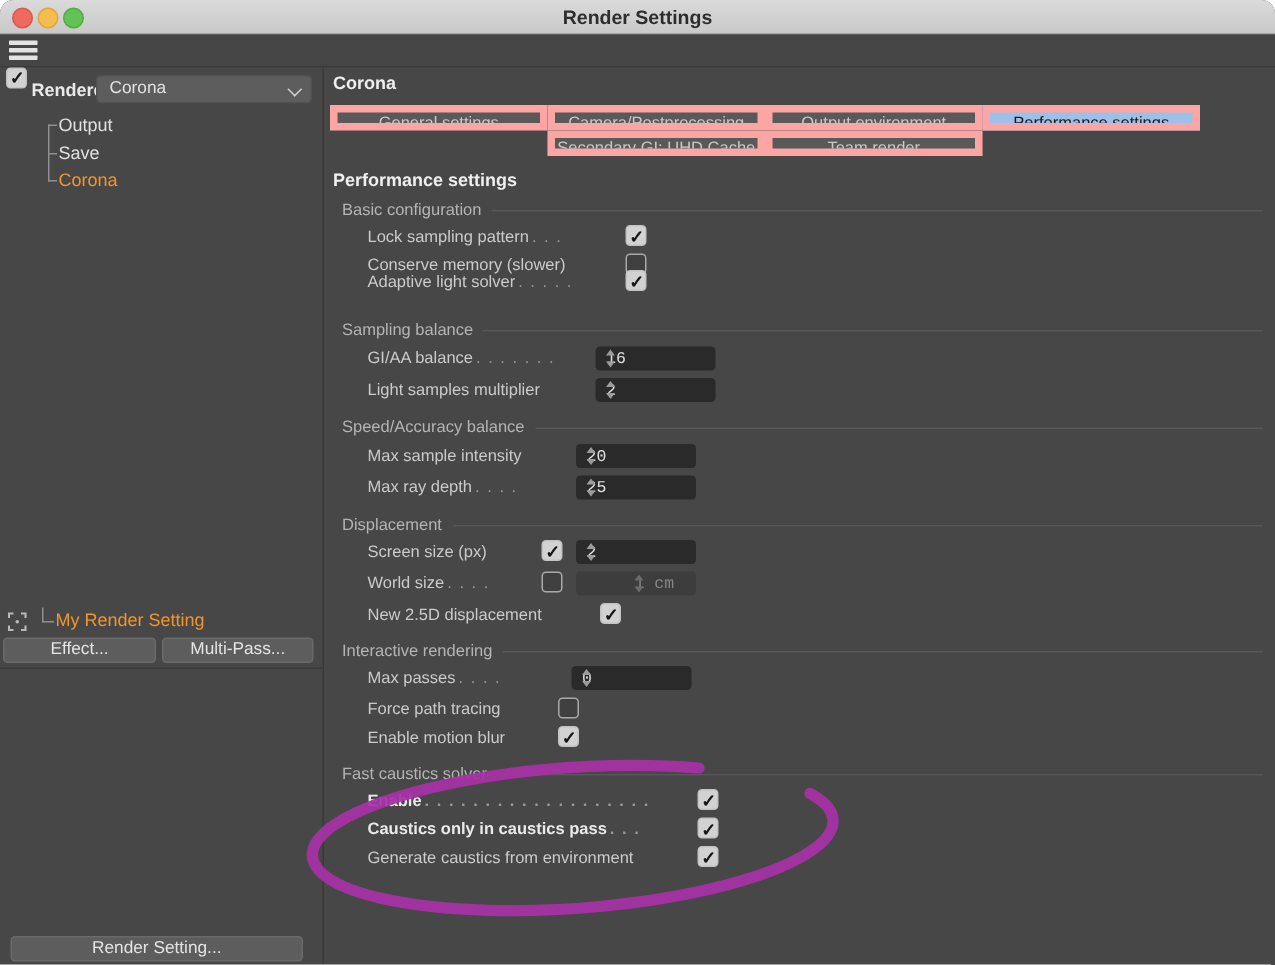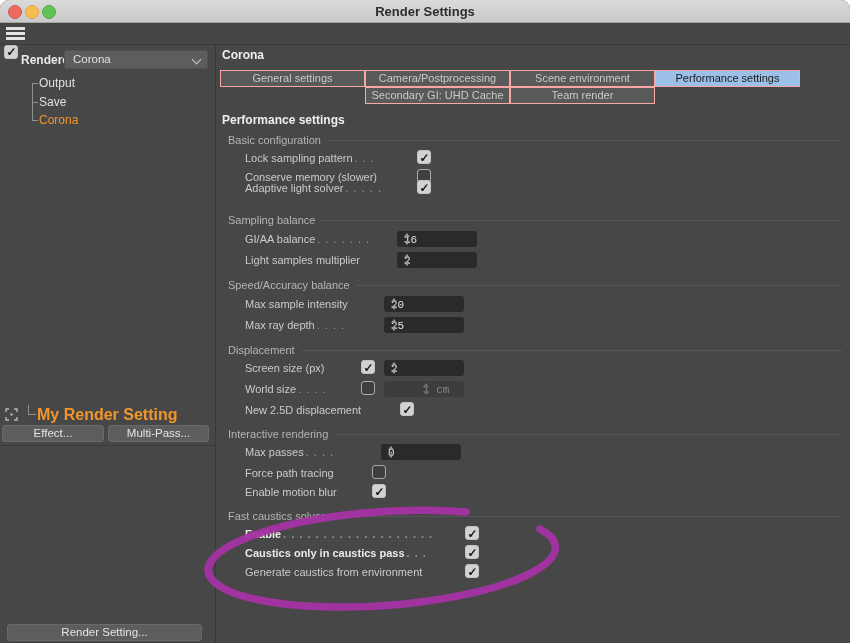--- a/index.html
+++ b/index.html
@@ -36,28 +36,28 @@
   .tree-item.active{color:var(--orange,#f0962d);}
   .side-check{position:absolute;left:4px;top:49px;}
 
   .btn{position:absolute;height:17px;background:var(--button_bg,#5d5d5d);border:1px solid #6a6a6a;
     border-radius:3px;box-sizing:border-box;color:#e4e4e4;font-size:11.5px;text-align:center;
     line-height:15px;cursor:pointer;}
   .hdivider{position:absolute;left:0;right:0;height:1px;background:#3a3a3a;}
 
   .rs-icon{position:absolute;left:5px;top:363px;width:13px;height:13px;}
   .tree-corner{position:absolute;left:28px;top:360px;width:7px;height:9px;border-left:1px solid #8f8f8f;border-bottom:1px solid #8f8f8f;}
-  .rs-item{position:absolute;left:37px;top:361px;font-size:16px;color:var(--orange,#f0962d);font-weight:bold;cursor:pointer;white-space:nowrap;}
+  .rs-item{position:absolute;left:37px;top:361px;font-size:12px;color:var(--orange,#f0962d);font-weight:normal;cursor:pointer;white-space:nowrap;}
 
   
   .main{position:absolute;left:216px;top:45px;right:0;bottom:0;background:var(--bg,#474747);}
   .panel-title{position:absolute;left:6px;top:3px;font-size:12px;font-weight:bold;color:#efefef;}
   .tabs{position:absolute;left:4px;top:25px;width:580px;height:34px;}
   .tab{position:absolute;height:17px;width:145px;background:var(--tab_bg,#595959);
-    border:1px solid #fca5a5;box-sizing:border-box;color:#c9c9c9;font-size:11px;
+    border:5px solid #fca5a5;box-sizing:border-box;color:#c9c9c9;font-size:11px;
     text-align:center;line-height:15px;cursor:pointer;white-space:nowrap;overflow:hidden;}
   .tab.active{background:var(--accent,#9cc0e8);color:#1b1b1b;}
   .page-heading{position:absolute;left:6px;top:68px;font-size:12px;font-weight:bold;color:#efefef;}
 
   .sec-header{position:absolute;left:12px;right:8px;height:14px;display:flex;align-items:center;}
   .sec-header span{font-size:11px;color:#b4b4b4;white-space:nowrap;}
   .sec-header .line{flex:1;height:1px;background:var(--panel_line,#575757);margin-left:7px;margin-top:1px;}
 
   .row{position:absolute;left:29px;right:8px;height:17px;font-size:11px;color:#cbcbcb;line-height:16px;white-space:nowrap;}
   .row .dots{color:#999;letter-spacing:1px;margin-left:2px;}
@@ -137,21 +137,21 @@
     <div class="btn" style="left:7px;top:579px;width:195px">Render Setting...</div>
   </div>
   <div class="vdivider"></div>
 
   <div class="main">
     <div class="panel-title">Corona</div>
 
     <div class="tabs">
       <div class="tab" style="left:0;top:0">General settings</div>
       <div class="tab" style="left:145px;top:0">Camera/Postprocessing</div>
-      <div class="tab" style="left:290px;top:0">Scene environment</div>
+      <div class="tab" style="left:290px;top:0">Output environment</div>
       <div class="tab active" style="left:435px;top:0">Performance settings</div>
       <div class="tab" style="left:145px;top:17px">Secondary GI: UHD Cache</div>
       <div class="tab" style="left:290px;top:17px">Team render</div>
     </div>
 
     <div class="page-heading">Performance settings</div>
 
     <div class="sec-header" style="top:88px">
       <span>Basic configuration</span>
         <div class="line"></div>

